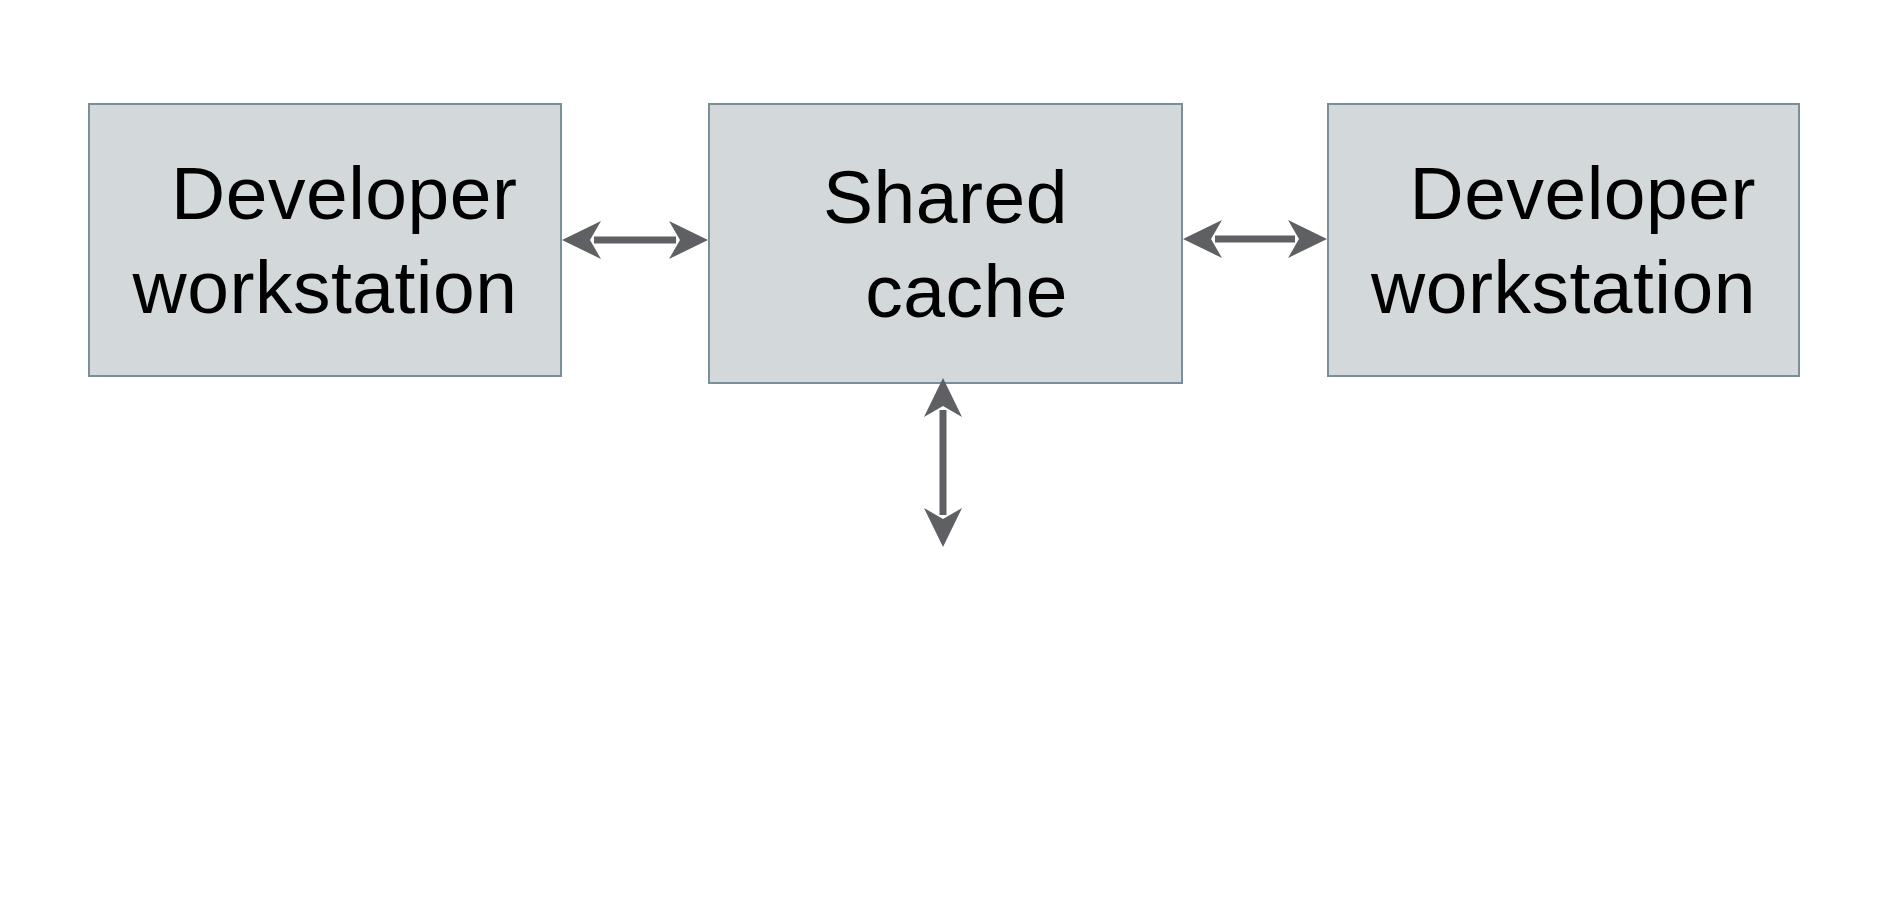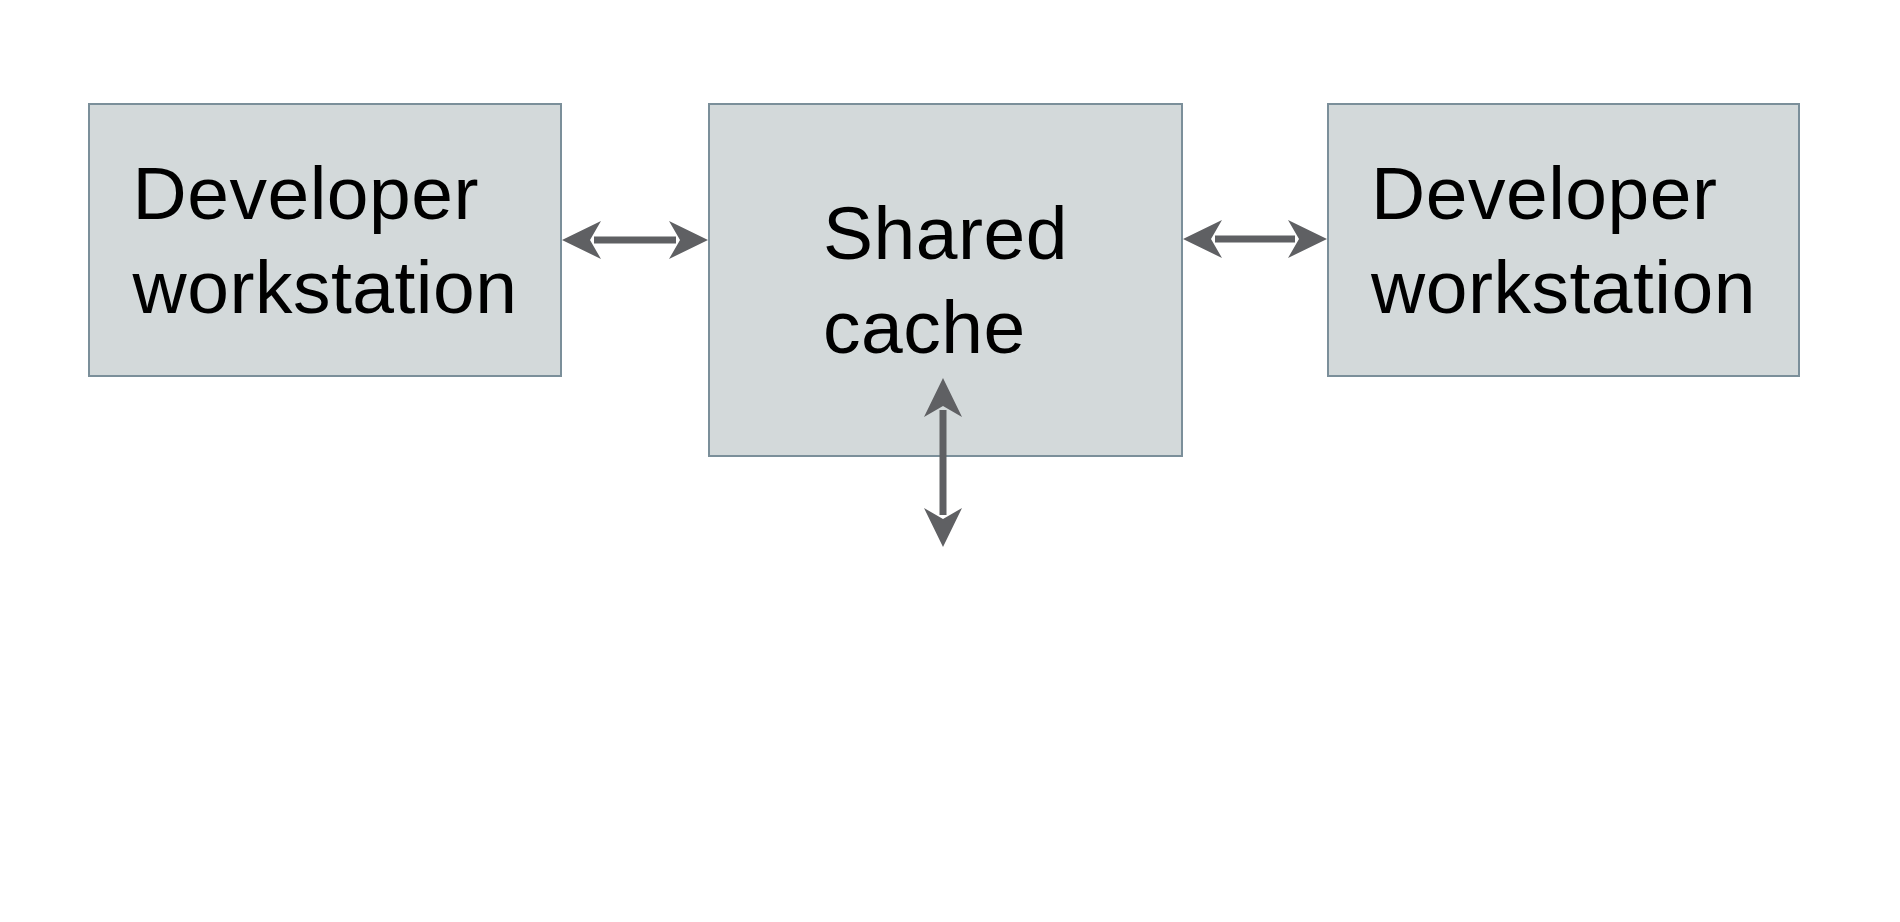--- a/index.html
+++ b/index.html
@@ -21,27 +21,27 @@
     border: 2px solid var(--node_border, #7b8f9a);
     box-sizing: border-box;
     display: flex;
     align-items: center;
     justify-content: center;
   }
   .node-label {
     color: var(--text, #000000);
     font-size: 75px;
     line-height: 94px;
-    text-align: left;
+    text-align: right;
     white-space: pre-line;
     letter-spacing: 0.5px;
   }
   
   .node-dev-left    { left: 88px;   top: 103px; width: 474px; height: 274px; }
-  .node-cache       { left: 708px;  top: 103px; width: 475px; height: 354px; }
+  .node-cache       { left: 708px;  top: 103px; width: 475px; height: 281px; }
   .node-dev-right   { left: 1327px; top: 103px; width: 473px; height: 274px; }
   .node-ci          { left: 708px;  top: 547px; width: 472px; height: 271px; }
   
   .edge {
     position: absolute;
     color: var(--arrow, #5f6063);
   }
   .edge-left  { left: 560px;  top: 218px; }
   .edge-right { left: 1181px; top: 217px; }
   .edge-down  { left: 921px;  top: 376px; }

